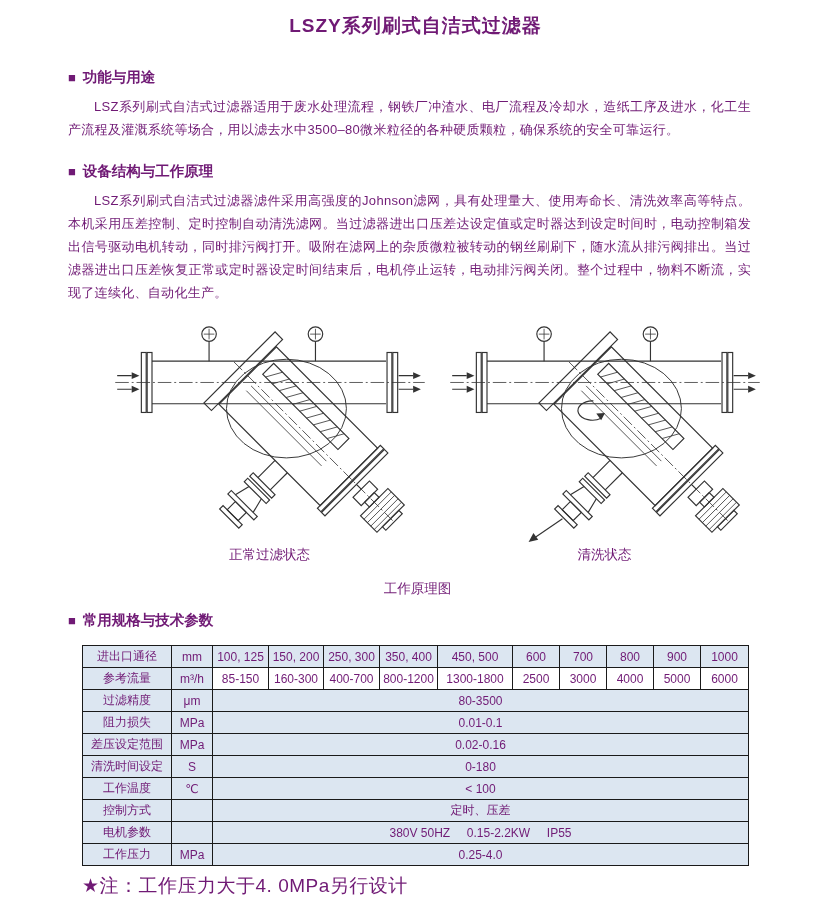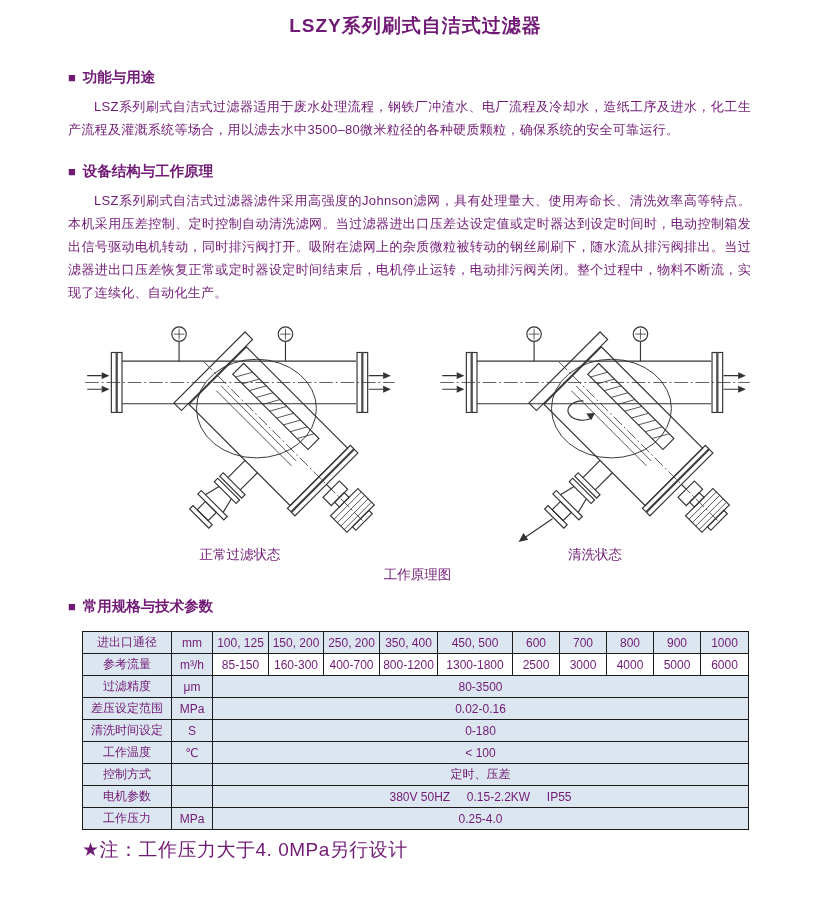--- a/index.html
+++ b/index.html
@@ -7,25 +7,25 @@
         font-family:"Liberation Sans","DejaVu Sans",sans-serif;color:#701a75;}
   .title{text-align:center;font-size:19px;font-weight:bold;padding-top:13px;letter-spacing:1px;}
   .content{margin:0 64px 0 68px;}
   .sec{font-size:14.5px;font-weight:bold;margin:0;display:flex;align-items:center;gap:7px;}
   .sec .sq{font-size:13px;line-height:1;}
   .sec1{margin-top:29px;}
   .sec2{margin-top:21px;}
   .sec3{margin-top:13px;}
   p.body{font-size:13px;line-height:23px;text-align:justify;text-indent:2em;margin:8px 16px 0 0;
          letter-spacing:.3px;}
-  .figures{display:flex;justify-content:center;gap:30px;margin-top:4px;}
+  .figures{display:flex;justify-content:flex-end;gap:10px;margin-top:4px;}
   .figure{width:325px;text-align:center;}
   .figure svg.diagram{display:block;margin:0 auto;}
   .figure-label{font-size:13.5px;margin-top:2px;}
-  .caption{text-align:center;font-size:13.5px;margin-top:2px;}
+  .caption{text-align:center;font-size:13.5px;margin-top:16px;}
   table.specs{border-collapse:collapse;table-layout:fixed;width:666px;margin:15px 16px 0 14px;
               border:1.5px solid #1a1a1a;}
   table.specs td{border:1px solid #1a1a1a;height:21px;text-align:center;vertical-align:middle;
                  font-size:12px;padding:0 1px;background:#dce6f1;overflow:hidden;white-space:nowrap;}
   table.specs td.wh{background:#ffffff;}
   .note{margin:7px 0 0 14px;font-size:19px;letter-spacing:.5px;}
   .diag{stroke:#333;fill:none;stroke-width:1.2;}
   .thin{stroke-width:.8;}
 </style>
 </head>
@@ -161,21 +161,21 @@
           <col style="width:47px">
           <col style="width:47px">
           <col style="width:48px">
       </colgroup>
       <tbody>
           <tr>
         <td>进出口通径</td>
         <td>mm</td>
         <td>100, 125</td>
         <td>150, 200</td>
-        <td>250, 200</td>
+        <td>250, 300</td>
         <td>350, 400</td>
         <td>450, 500</td>
         <td>600</td>
         <td>700</td>
         <td>800</td>
         <td>900</td>
         <td>1000</td>
       </tr>
       <tr>
         <td>参考流量</td>
@@ -190,20 +190,25 @@
         <td class="wh">4000</td>
         <td class="wh">5000</td>
         <td class="wh">6000</td>
       </tr>
       <tr>
         <td>过滤精度</td>
         <td>μm</td>
         <td colspan="10">80-3500</td>
       </tr>
       <tr>
+        <td>阻力损失</td>
+        <td>MPa</td>
+        <td colspan="10">0.01-0.1</td>
+      </tr>
+      <tr>
         <td>差压设定范围</td>
         <td>MPa</td>
         <td colspan="10">0.02-0.16</td>
       </tr>
       <tr>
         <td>清洗时间设定</td>
         <td>S</td>
         <td colspan="10">0-180</td>
       </tr>
       <tr>

